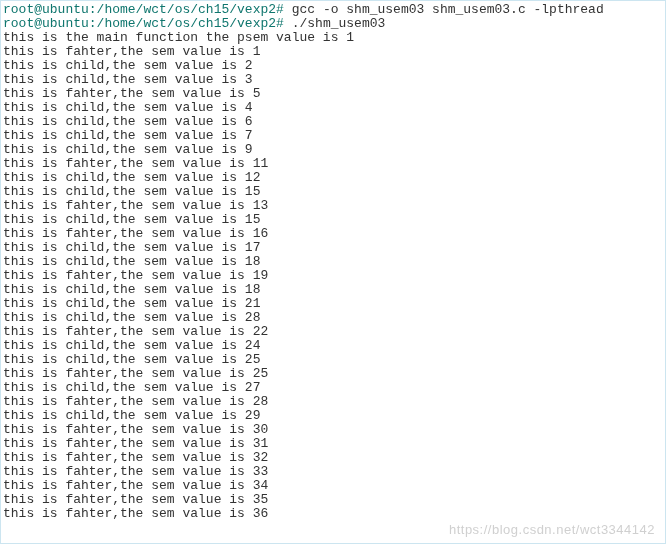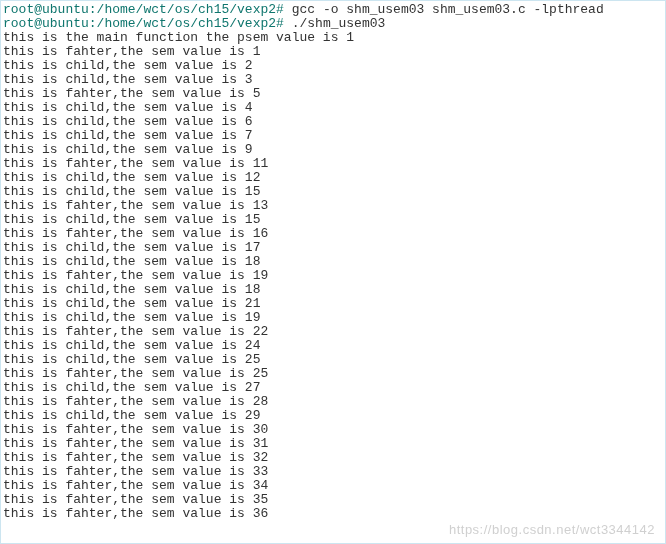--- a/index.html
+++ b/index.html
@@ -47,21 +47,21 @@
   <div class="line">this is child,the sem value is 12</div>
   <div class="line">this is child,the sem value is 15</div>
   <div class="line">this is fahter,the sem value is 13</div>
   <div class="line">this is child,the sem value is 15</div>
   <div class="line">this is fahter,the sem value is 16</div>
   <div class="line">this is child,the sem value is 17</div>
   <div class="line">this is child,the sem value is 18</div>
   <div class="line">this is fahter,the sem value is 19</div>
   <div class="line">this is child,the sem value is 18</div>
   <div class="line">this is child,the sem value is 21</div>
-  <div class="line">this is child,the sem value is 19</div>
+  <div class="line">this is child,the sem value is 28</div>
   <div class="line">this is fahter,the sem value is 22</div>
   <div class="line">this is child,the sem value is 24</div>
   <div class="line">this is child,the sem value is 25</div>
   <div class="line">this is fahter,the sem value is 25</div>
   <div class="line">this is child,the sem value is 27</div>
   <div class="line">this is fahter,the sem value is 28</div>
   <div class="line">this is child,the sem value is 29</div>
   <div class="line">this is fahter,the sem value is 30</div>
   <div class="line">this is fahter,the sem value is 31</div>
   <div class="line">this is fahter,the sem value is 32</div>

